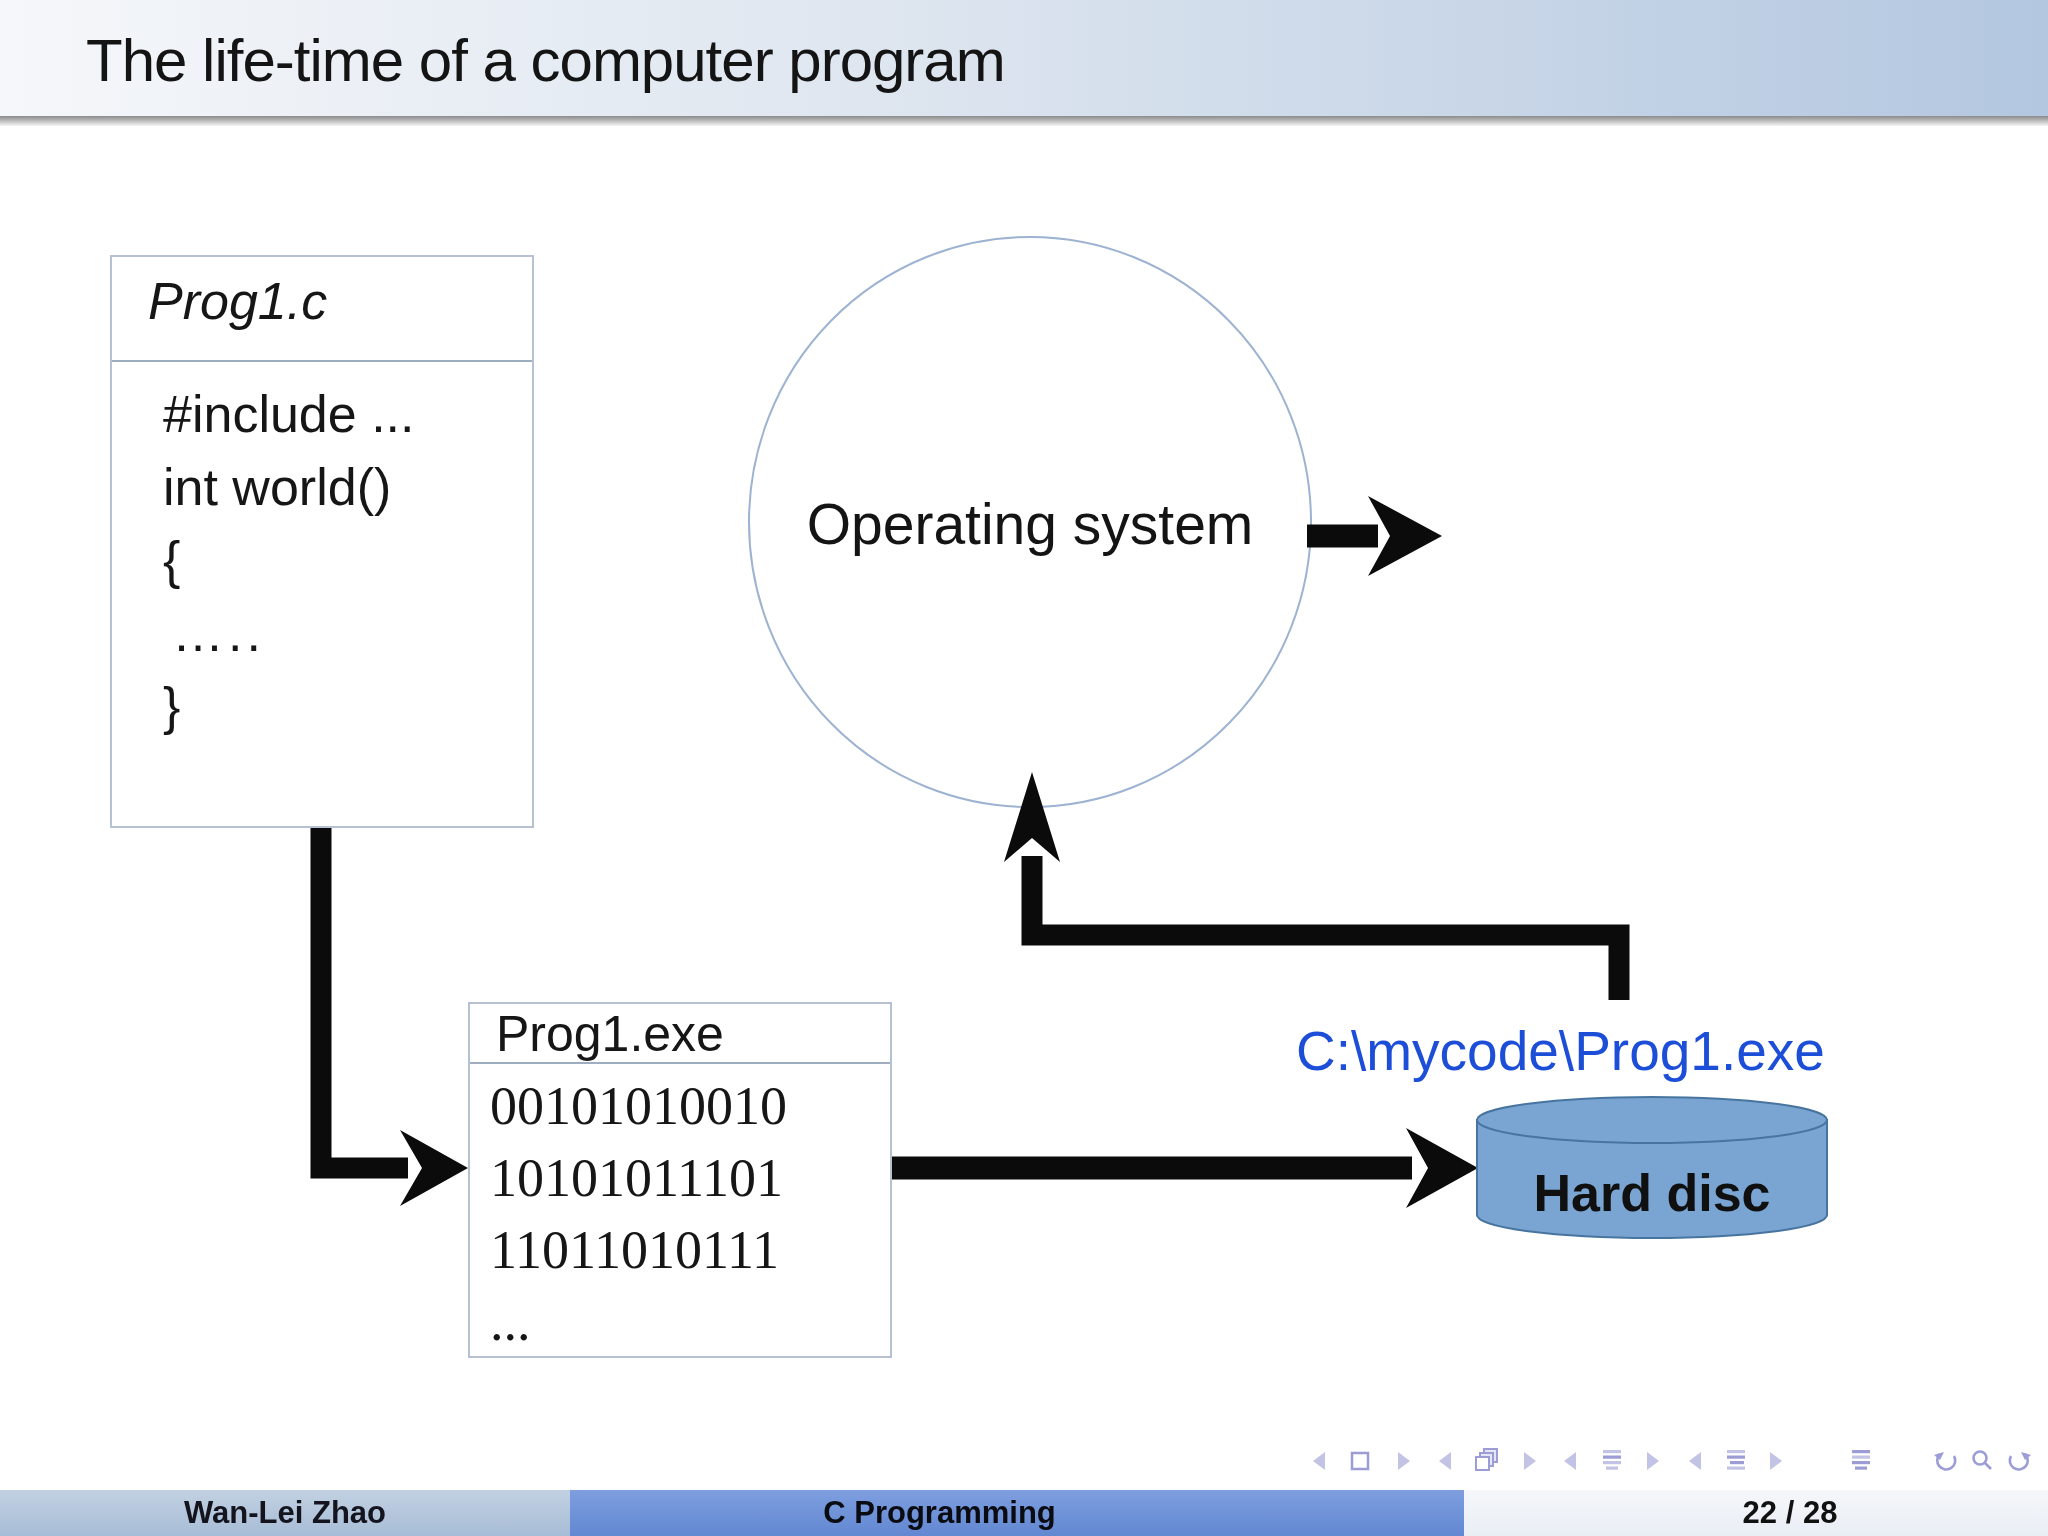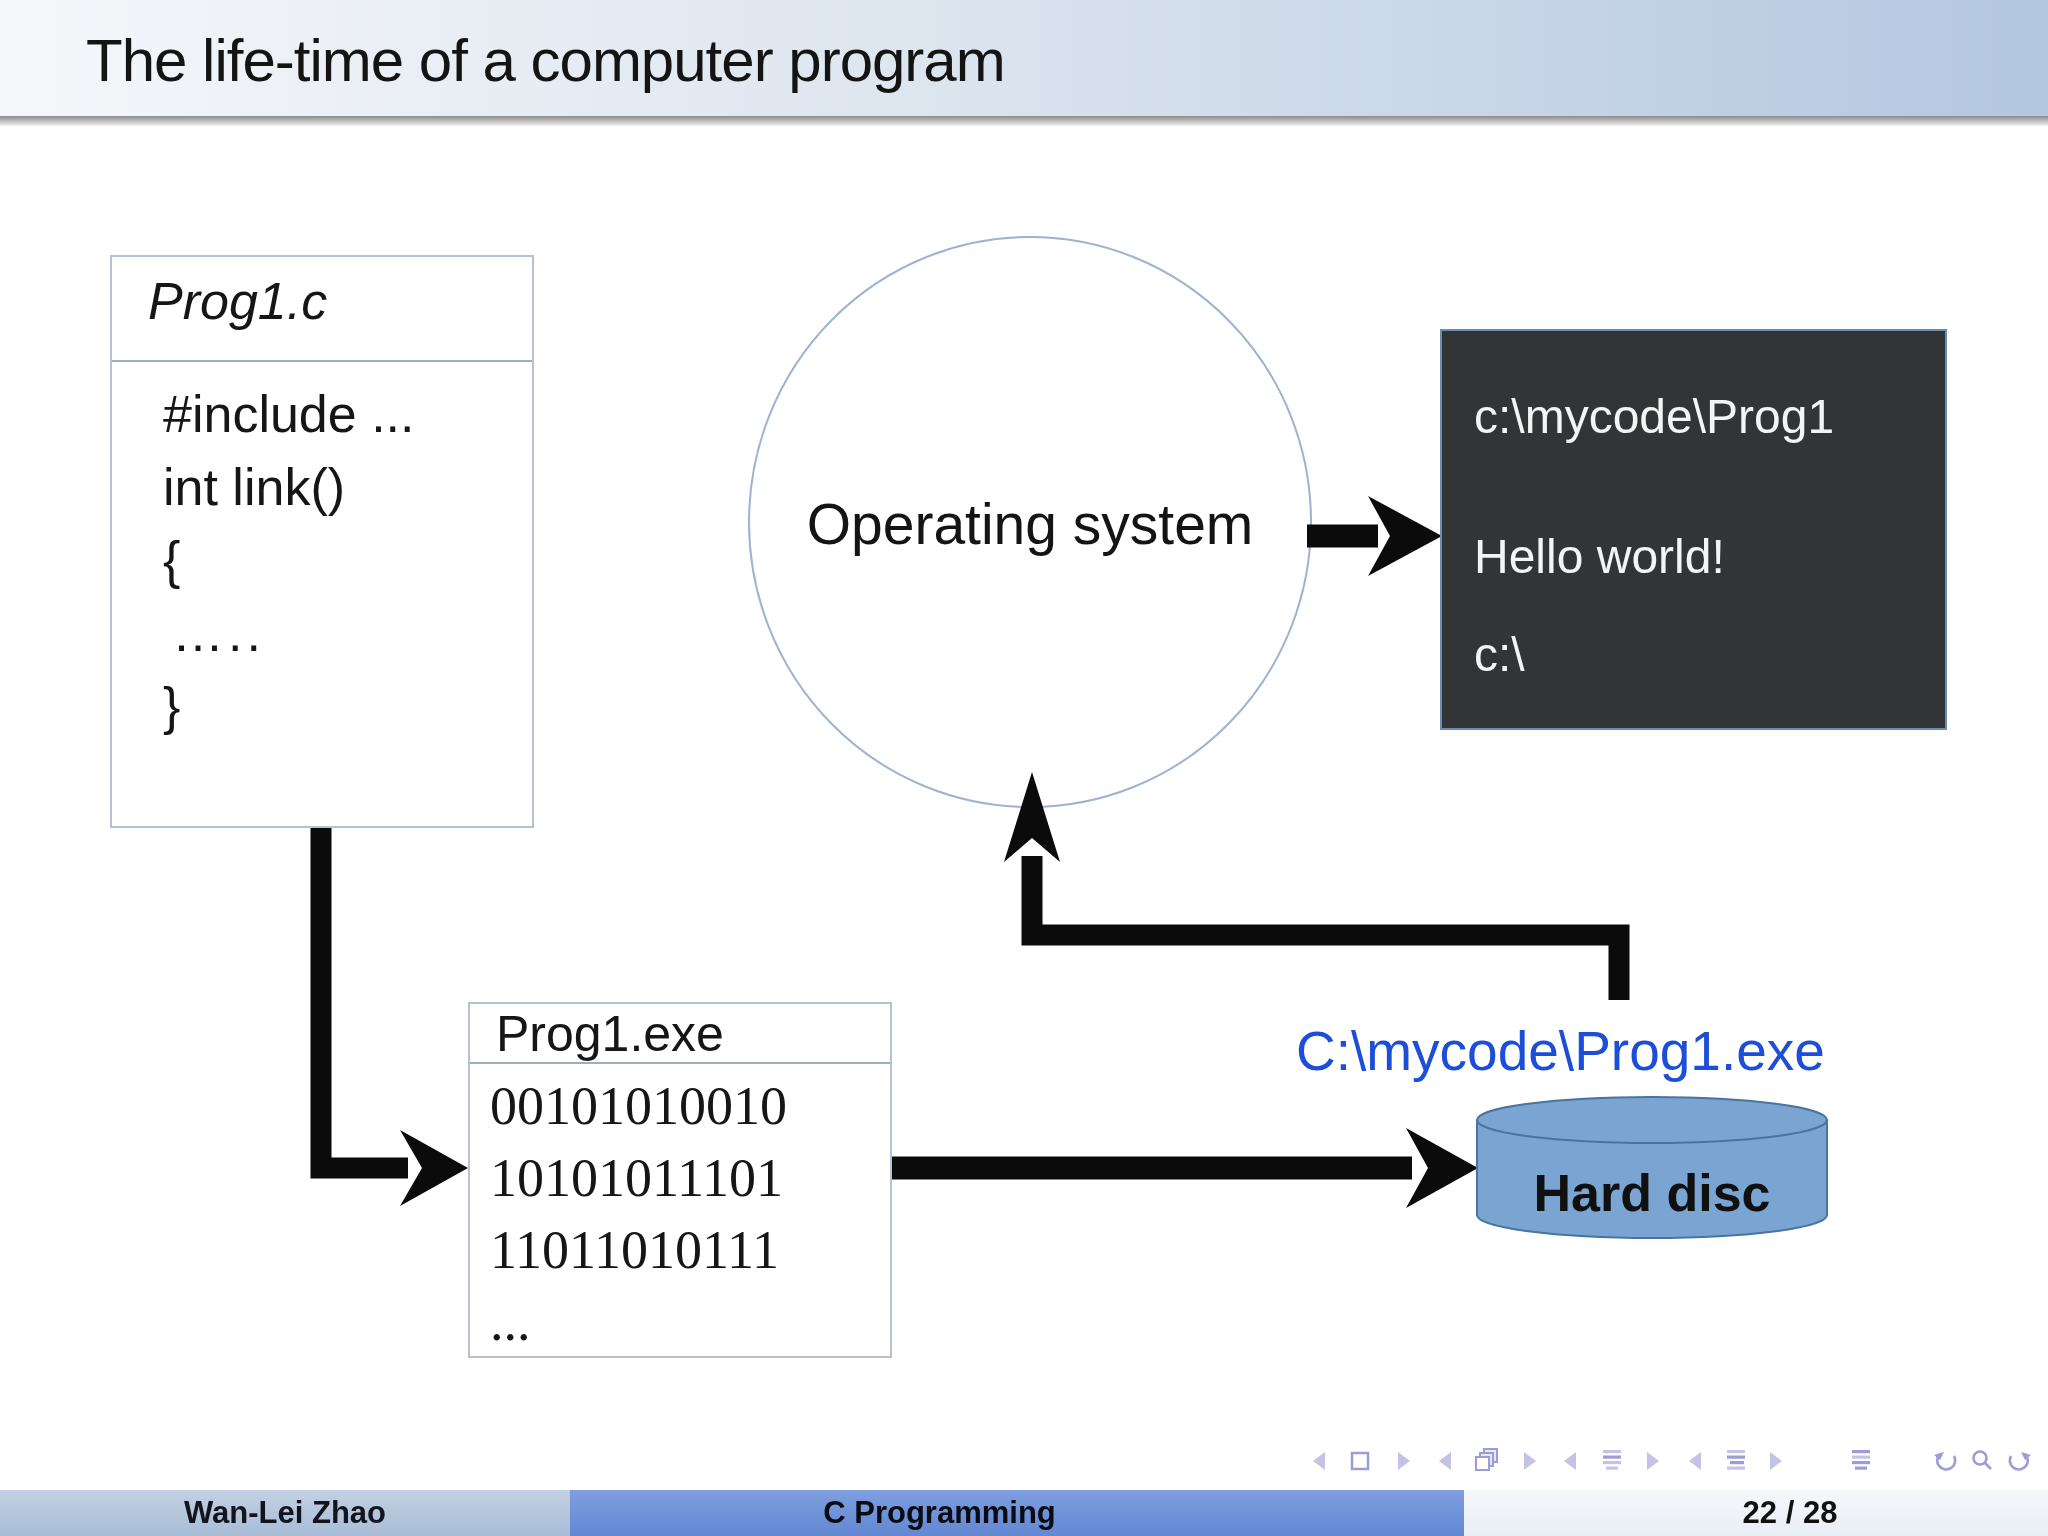--- a/index.html
+++ b/index.html
@@ -85,45 +85,40 @@
     <polygon fill="#0b0b0b" points="1032,772 1004,862 1032,838 1060,862"></polygon>
 
     <path d="M1477,1120 L1477,1215 A175,23 0 0,0 1827,1215 L1827,1120 Z" fill="#7aa5d2" stroke="#47759f" stroke-width="2"></path>
     <ellipse cx="1652" cy="1120" rx="175" ry="23" fill="#7aa5d2" stroke="#47759f" stroke-width="2"></ellipse>
   </svg>
 
   <div class="abs obox box-src">
     <div class="hdr">Prog1.c</div>
     <div class="bdy">
       <div class="ln">#include ...</div>
-      <div class="ln">int link()</div>
+      <div class="ln">int world()</div>
       <div class="ln">{</div>
       <div class="ln indent">…..</div>
       <div class="ln">}</div>
     </div>
   </div>
 
 
   <div class="abs obox box-exe">
     <div class="hdr">Prog1.exe</div>
     <div class="bdy">
       <div class="ln">00101010010</div>
       <div class="ln">10101011101</div>
       <div class="ln">11011010111</div>
       <div class="ln">...</div>
     </div>
   </div>
 
   <div class="abs os-label">Operating system</div>
 
-  <div class="abs terminal">
-    <div class="tln t0">c:\mycode\Prog1</div>
-    <div class="tln t1">Hello world!</div>
-    <div class="tln t2">c:\</div>
-  </div>
 
   <div class="abs path-label">C:\mycode\Prog1.exe</div>
 
   <div class="abs disk-label">Hard disc</div>
 
   <svg class="abs navrow" width="732" height="40" viewBox="0 0 732 40">
     <g fill="#c3c3e6">
       <polygon points="10,20 22,11 22,29"></polygon>
       <polygon points="107,20 95,11 95,29"></polygon>
       <polygon points="136,20 148,11 148,29"></polygon>

